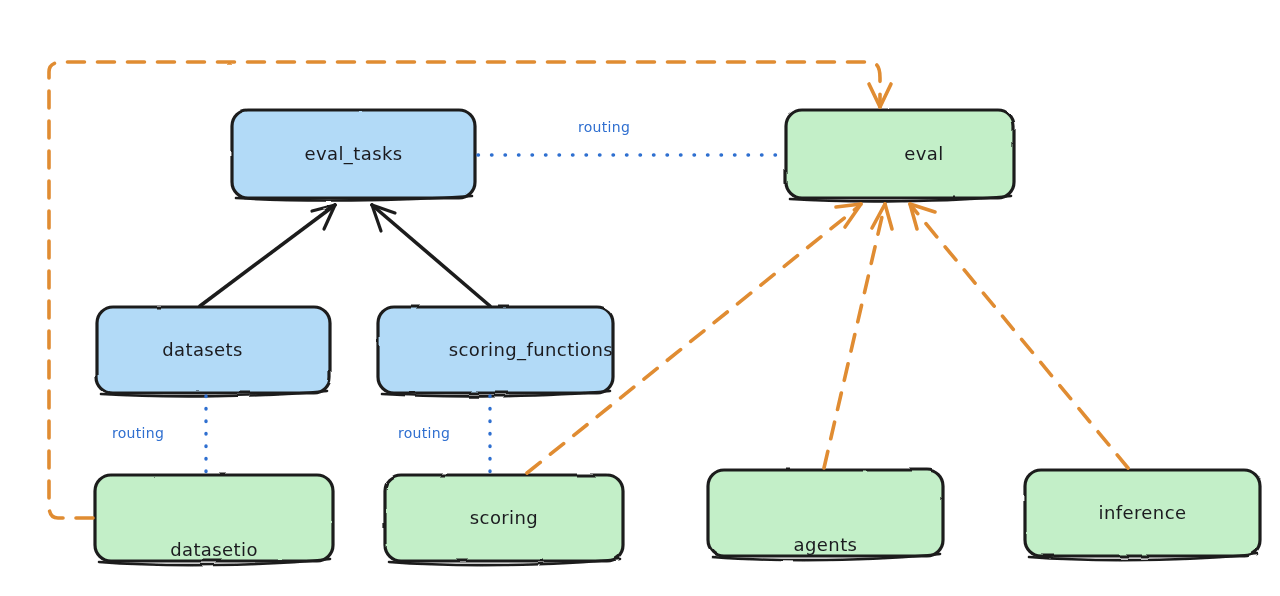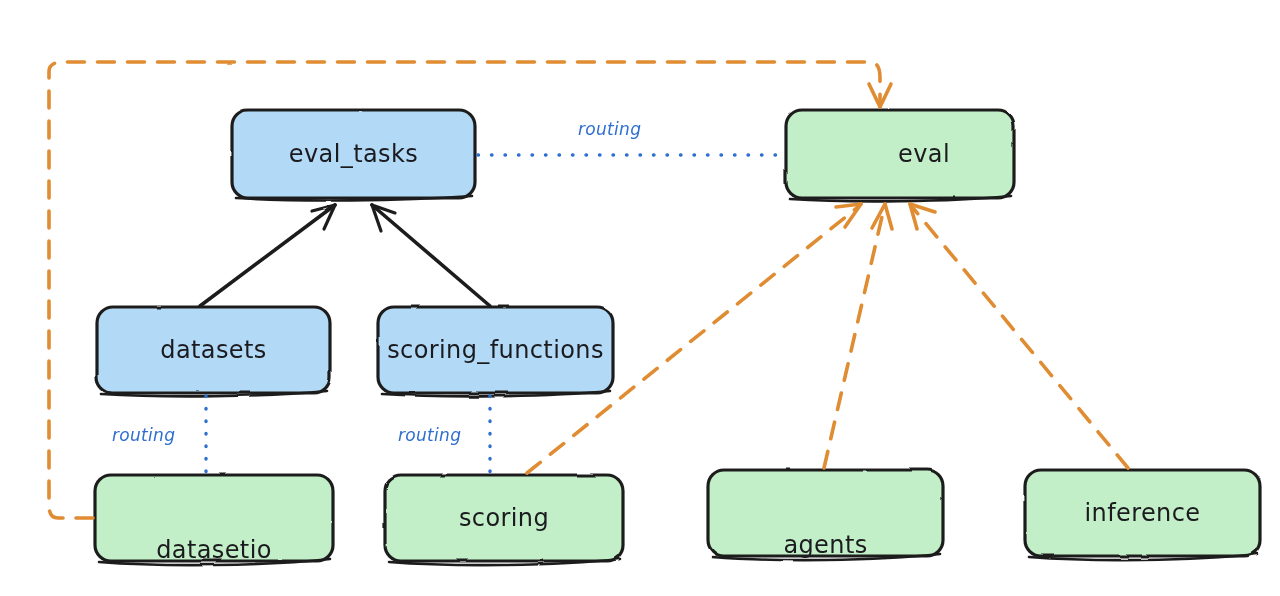--- a/index.html
+++ b/index.html
@@ -21,39 +21,38 @@
     width: 1280px;
     height: 596px;
   }
   .node {
     position: absolute;
     display: flex;
     align-items: center;
     justify-content: center;
     box-sizing: border-box;
     border-radius: 14px;
-    font-size: 24px;
+    font-size: 18px;
     letter-spacing: 0.4px;
     color: #1b1b1f;
     user-select: none;
   }
   .node .node-label {
     position: relative;
     z-index: 3;
     text-align: center;
     line-height: 1.1;
   }
   .edge-label {
     position: absolute;
-    font-size: 17px;
+    font-size: 14px;
     letter-spacing: 0.3px;
     white-space: nowrap;
     user-select: none;
     z-index: 4;
-    font-style: italic;
   }
 </style>
 </head>
 <body>
 
 <svg id="canvas" viewBox="0 0 1280 596" xmlns="http://www.w3.org/2000/svg">
   <defs>
     <filter id="rough" x="-20%" y="-20%" width="140%" height="140%">
       <feTurbulence type="fractalNoise" baseFrequency="0.035" numOctaves="2" seed="7" result="noise"></feTurbulence>
       <feDisplacementMap in="SourceGraphic" in2="noise" scale="2.2" xChannelSelector="R" yChannelSelector="G"></feDisplacementMap>
@@ -155,24 +154,24 @@
     </g>
   </g>
 </svg>
 
 <div class="node" style="left:232px; top:110px; width:243px; height:88px;">
   <span class="node-label">eval_tasks</span>
 </div>
 <div class="node" style="left:786px; top:110px; width:228px; height:88px;margin-left:24px;">
   <span class="node-label">eval</span>
 </div>
-<div class="node" style="left:97px; top:307px; width:233px; height:86px;">
+<div class="node" style="left:86px; top:307px; width:233px; height:86px;">
   <span class="node-label">datasets</span>
 </div>
-<div class="node" style="left:378px; top:307px; width:235px; height:86px;">
+<div class="node" style="left:378px; top:307px; width:235px; height:86px;justify-content:flex-end;">
   <span class="node-label">scoring_functions</span>
 </div>
 <div class="node" style="left:95px; top:475px; width:238px; height:86px;margin-top:32px;">
   <span class="node-label">datasetio</span>
 </div>
 <div class="node" style="left:385px; top:475px; width:238px; height:86px;">
   <span class="node-label">scoring</span>
 </div>
 <div class="node" style="left:708px; top:470px; width:235px; height:86px;margin-top:32px;">
   <span class="node-label">agents</span>

